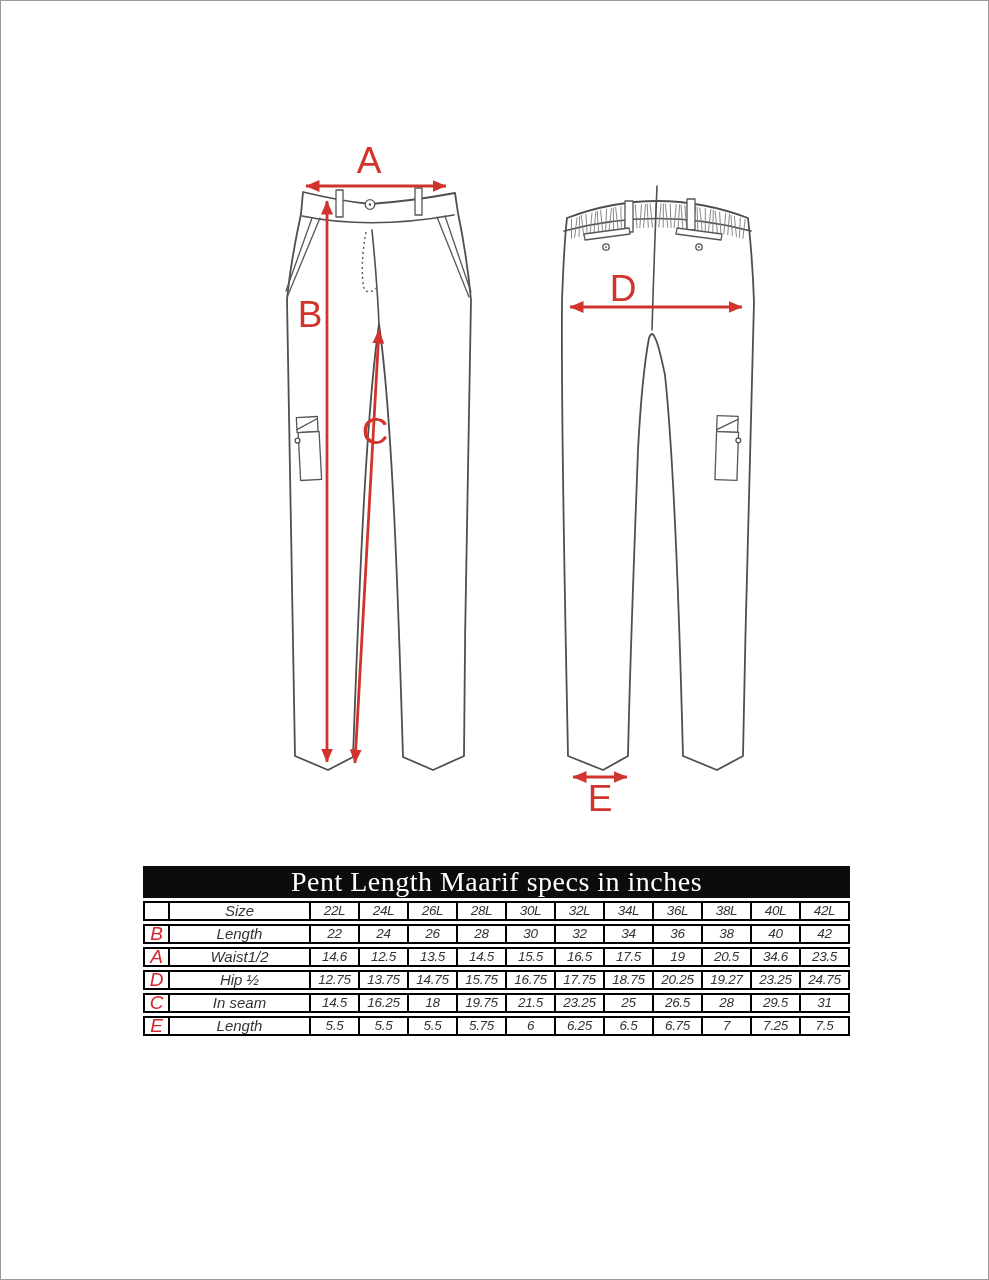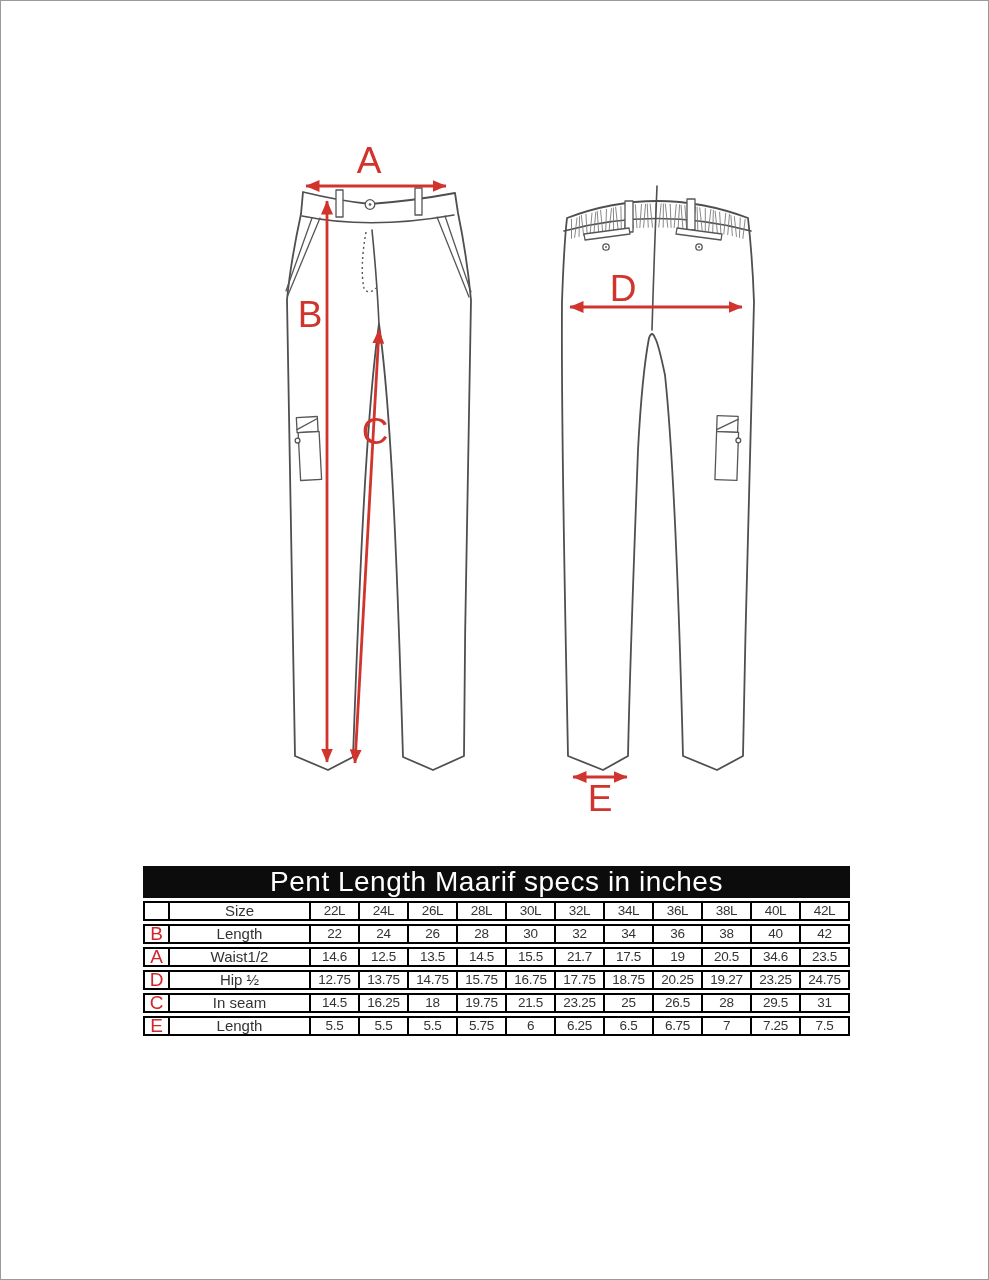--- a/index.html
+++ b/index.html
@@ -19,23 +19,23 @@
   .dot{fill:#565656;stroke:none;}
   .dotted{stroke:#565656;fill:none;stroke-width:1.4;stroke-dasharray:2 3;}
   .hatch line{stroke:#7a7a7a;stroke-width:0.9;}
   .red-line{stroke:var(--accent,#d0342c);stroke-width:2.8;fill:none;}
   .red-label{fill:var(--accent,#d0342c);font-family:"Liberation Sans",sans-serif;font-size:37px;text-anchor:middle;}
 
   
   .table-wrap{position:absolute;left:143px;top:866px;width:707px;}
   .title-bar{
     background:var(--title-bg,#0c0c0c);color:var(--title-text,#fff);
-    height:32px;line-height:32px;text-align:center;font-size:28px;letter-spacing:0.5px;
+    height:32px;line-height:32px;text-align:center;font-size:28px;letter-spacing:0.5px;font-family:Liberation Serif, serif;
   }
-  .trow{display:flex;width:707px;margin-top:3px;}
+  .trow{display:flex;width:707px;margin-top:3px;font-style:italic;}
   .cell{
     box-sizing:border-box;border:2px solid var(--tborder,#000);background:#fff;
     height:20px;line-height:16px;text-align:center;overflow:visible;
   }
   .cell + .cell{margin-left:-2px;}
   .c-letter{width:27px;flex:0 0 27px;color:var(--letter,#d2262c);font-size:19px;line-height:15px;}
   .c-label{width:143px;flex:0 0 143px;color:#333;font-size:15px;}
   .c-val{flex:1 1 0;color:#333;font-size:13.5px;letter-spacing:-0.3px;}
 </style>
 </head>
@@ -221,21 +221,21 @@
           <div class="cell c-val">42</div>
         </div>
         <div class="trow">
           <div class="cell c-letter">A</div>
           <div class="cell c-label">Waist1/2</div>
           <div class="cell c-val">14.6</div>
           <div class="cell c-val">12.5</div>
           <div class="cell c-val">13.5</div>
           <div class="cell c-val">14.5</div>
           <div class="cell c-val">15.5</div>
-          <div class="cell c-val">21.7</div>
+          <div class="cell c-val">16.5</div>
           <div class="cell c-val">17.5</div>
           <div class="cell c-val">19</div>
           <div class="cell c-val">20.5</div>
           <div class="cell c-val">34.6</div>
           <div class="cell c-val">23.5</div>
         </div>
         <div class="trow">
           <div class="cell c-letter">D</div>
           <div class="cell c-label">Hip ½</div>
           <div class="cell c-val">12.75</div>

